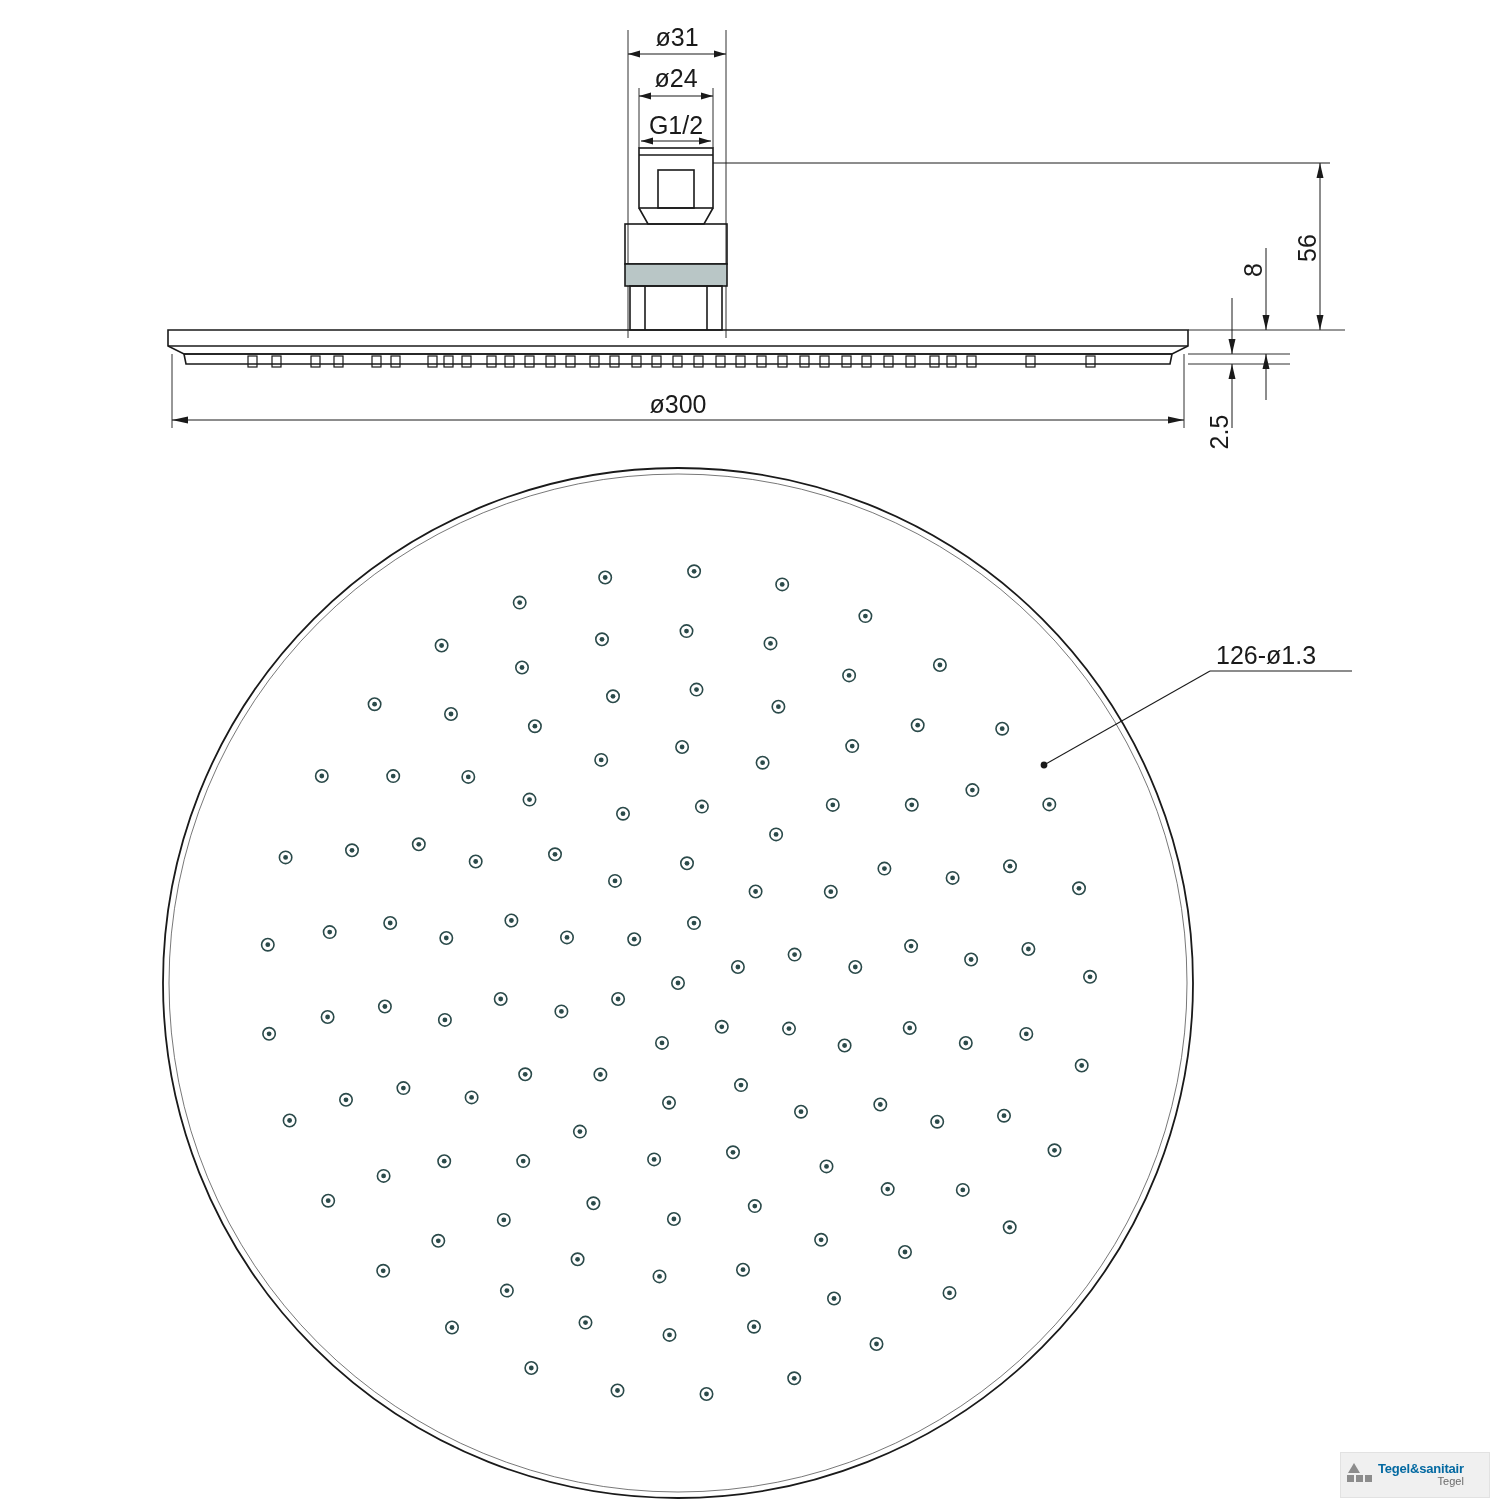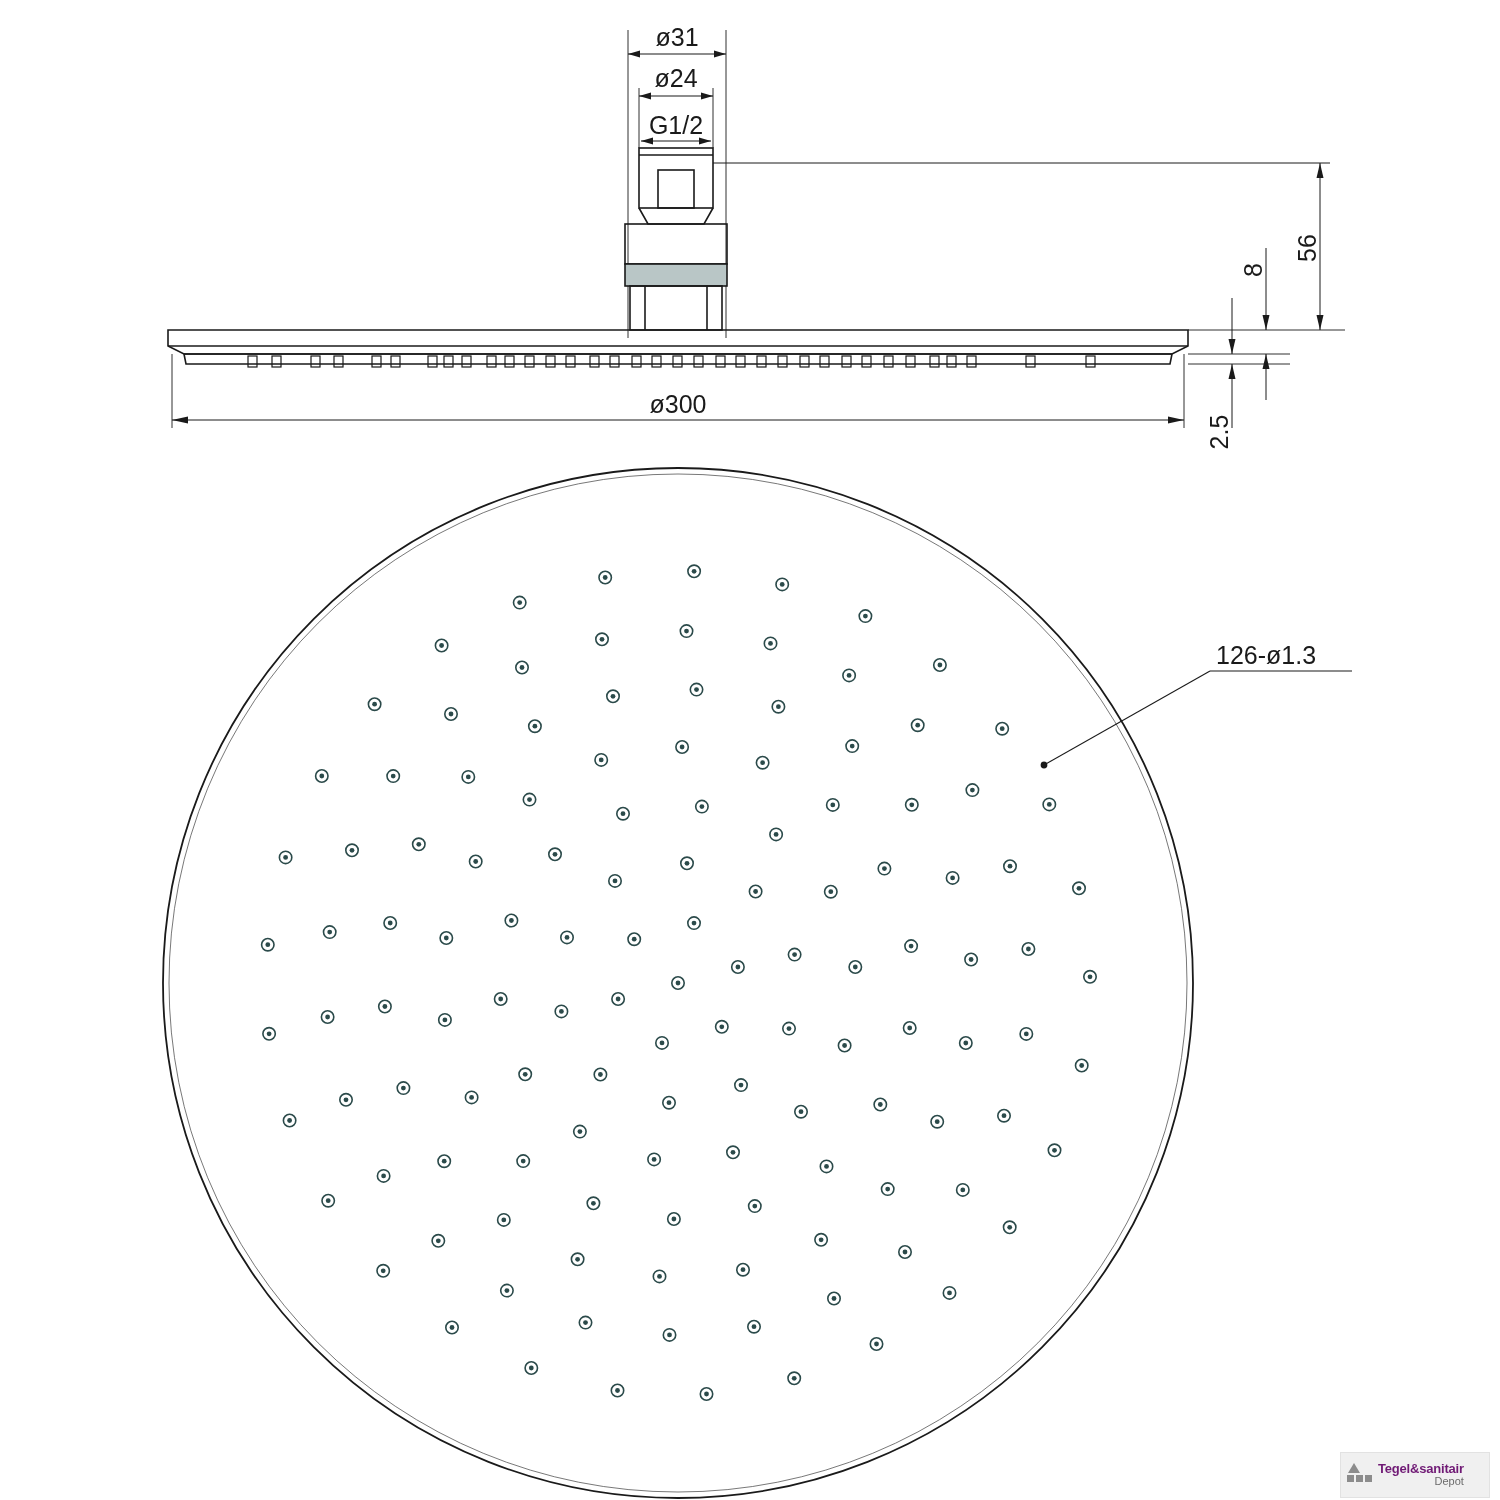--- a/index.html
+++ b/index.html
@@ -67,21 +67,21 @@
   }
   .wm-text {
     display: flex;
     flex-direction: column;
     line-height: 1.05;
   }
   .wm-text .l1 {
     font-family: "Liberation Sans", sans-serif;
     font-size: 13px;
     font-weight: bold;
-    color: #701a75;
+    color: #0369a1;
     letter-spacing: -0.2px;
   }
   .wm-text .l2 {
     font-family: "Liberation Sans", sans-serif;
     font-size: 11px;
     color: #6b6b6b;
     text-align: right;
   }
 </style>
 </head>
@@ -736,16 +736,16 @@
 
   <div class="watermark">
     <div class="wm-mark">
       <i class="tri"></i>
         <i class="b1"></i>
         <i class="b2"></i>
         <i class="b3"></i>
     </div>
     <div class="wm-text">
       <span class="l1">Tegel&amp;sanitair</span>
-      <span class="l2">Depot</span>
+      <span class="l2">Tegel</span>
     </div>
   </div>
 </div>
 
 </body></html>

